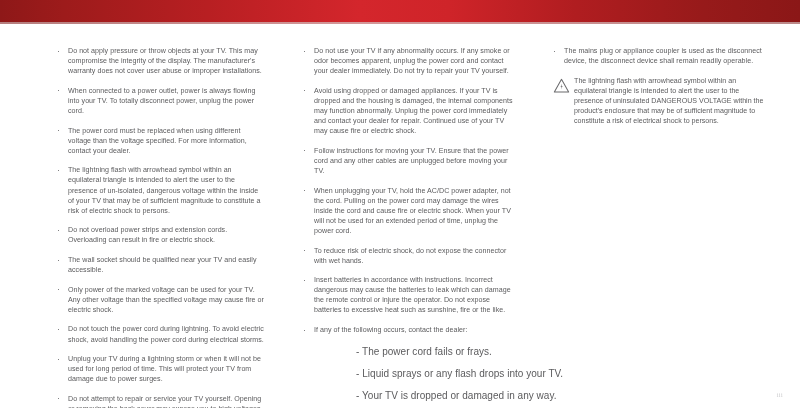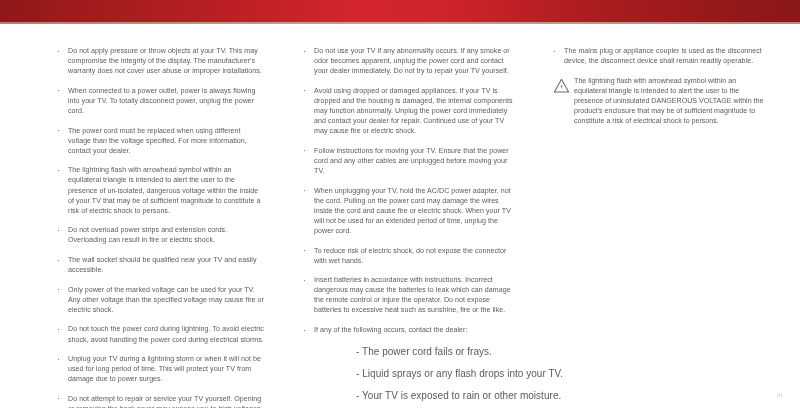--- a/index.html
+++ b/index.html
@@ -168,21 +168,20 @@
       <li class="bullet-item">Follow instructions for moving your TV. Ensure that the power cord and any other cables are unplugged before moving your TV.</li>
       <li class="bullet-item">When unplugging your TV, hold the AC/DC power adapter, not the cord. Pulling on the power cord may damage the wires inside the cord and cause fire or electric shock. When your TV will not be used for an extended period of time, unplug the power cord.</li>
       <li class="bullet-item">To reduce risk of electric shock, do not expose the connector with wet hands.</li>
       <li class="bullet-item">Insert batteries in accordance with instructions. Incorrect dangerous may cause the batteries to leak which can damage the remote control or injure the operator. Do not expose batteries to excessive heat such as sunshine, fire or the like.</li>
 
       <li class="bullet-item">
         <span>If any of the following occurs, contact the dealer:</span>
         <ul class="sub-list">
           <li class="sub-item">- The power cord fails or frays.</li>
           <li class="sub-item">- Liquid sprays or any flash drops into your TV.</li>
-          <li class="sub-item">- Your TV is exposed to rain or other moisture.</li>
           <li class="sub-item">- Your TV is dropped or damaged in any way.</li>
 
         </ul>
       </li>
 
     </ul>
   </div>
 
   <div class="column" id="column-3">
     <ul class="bullet-list">

